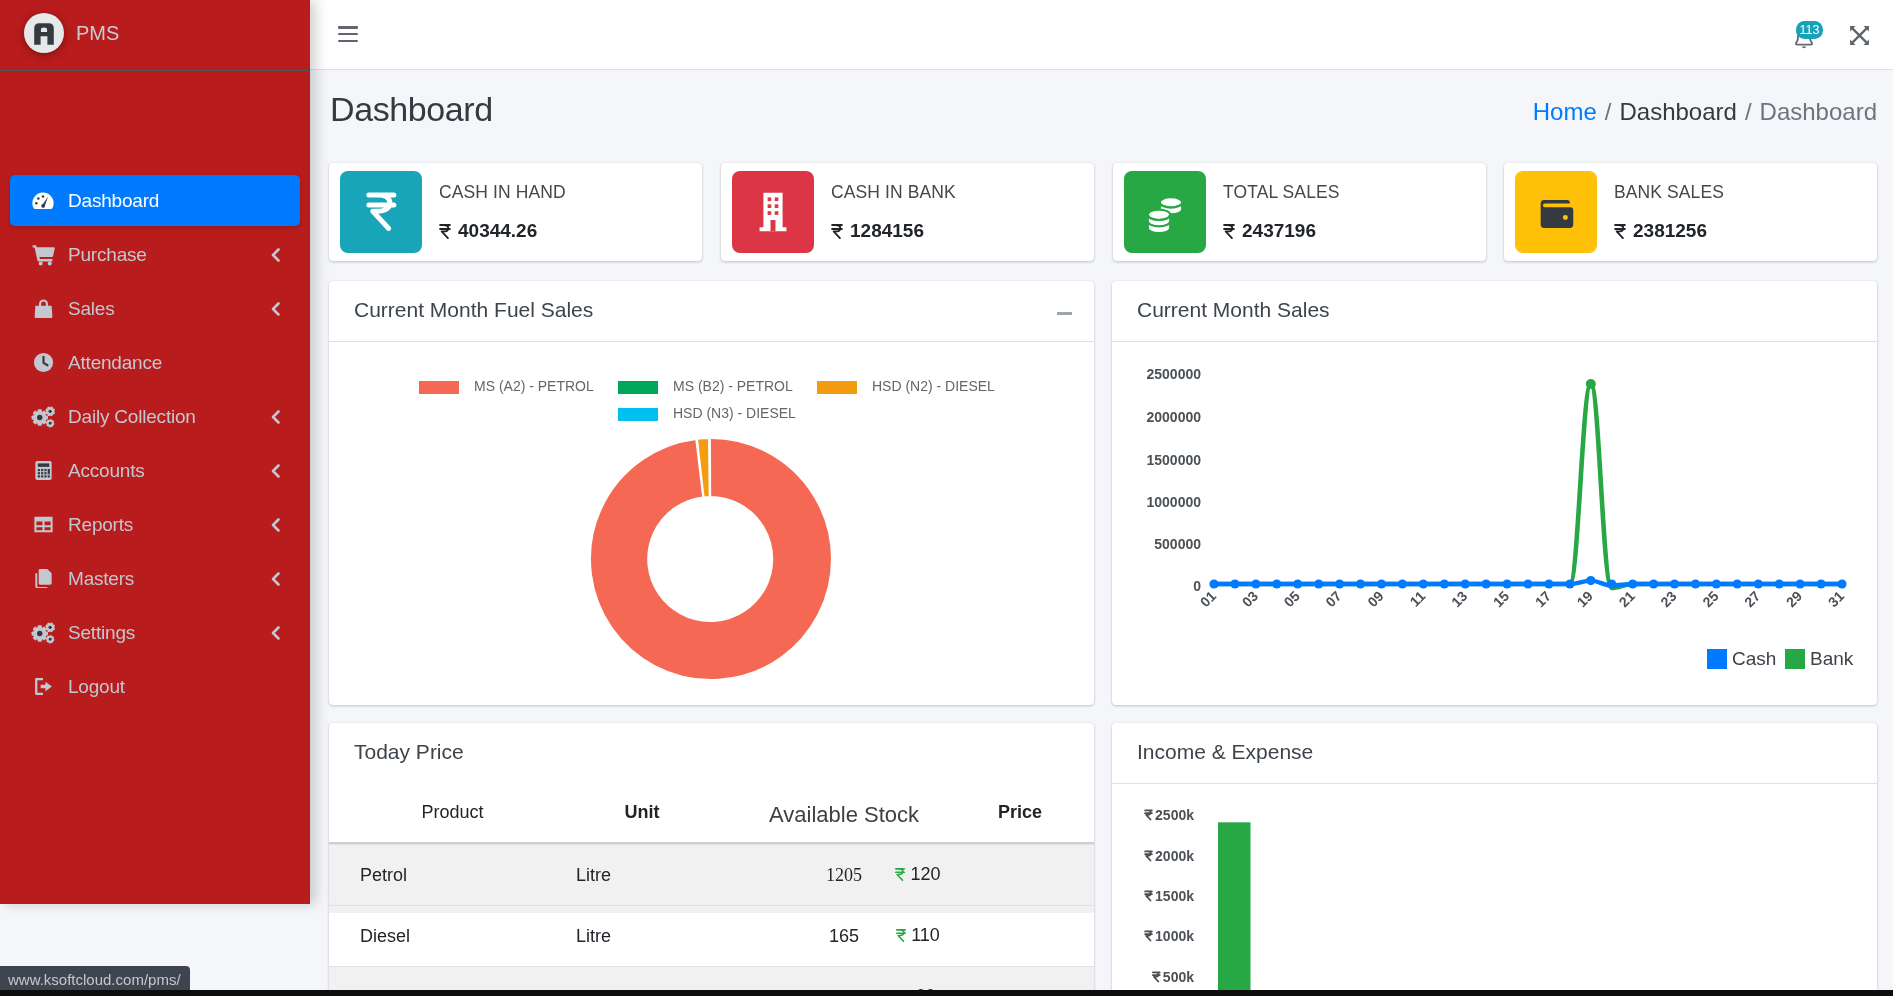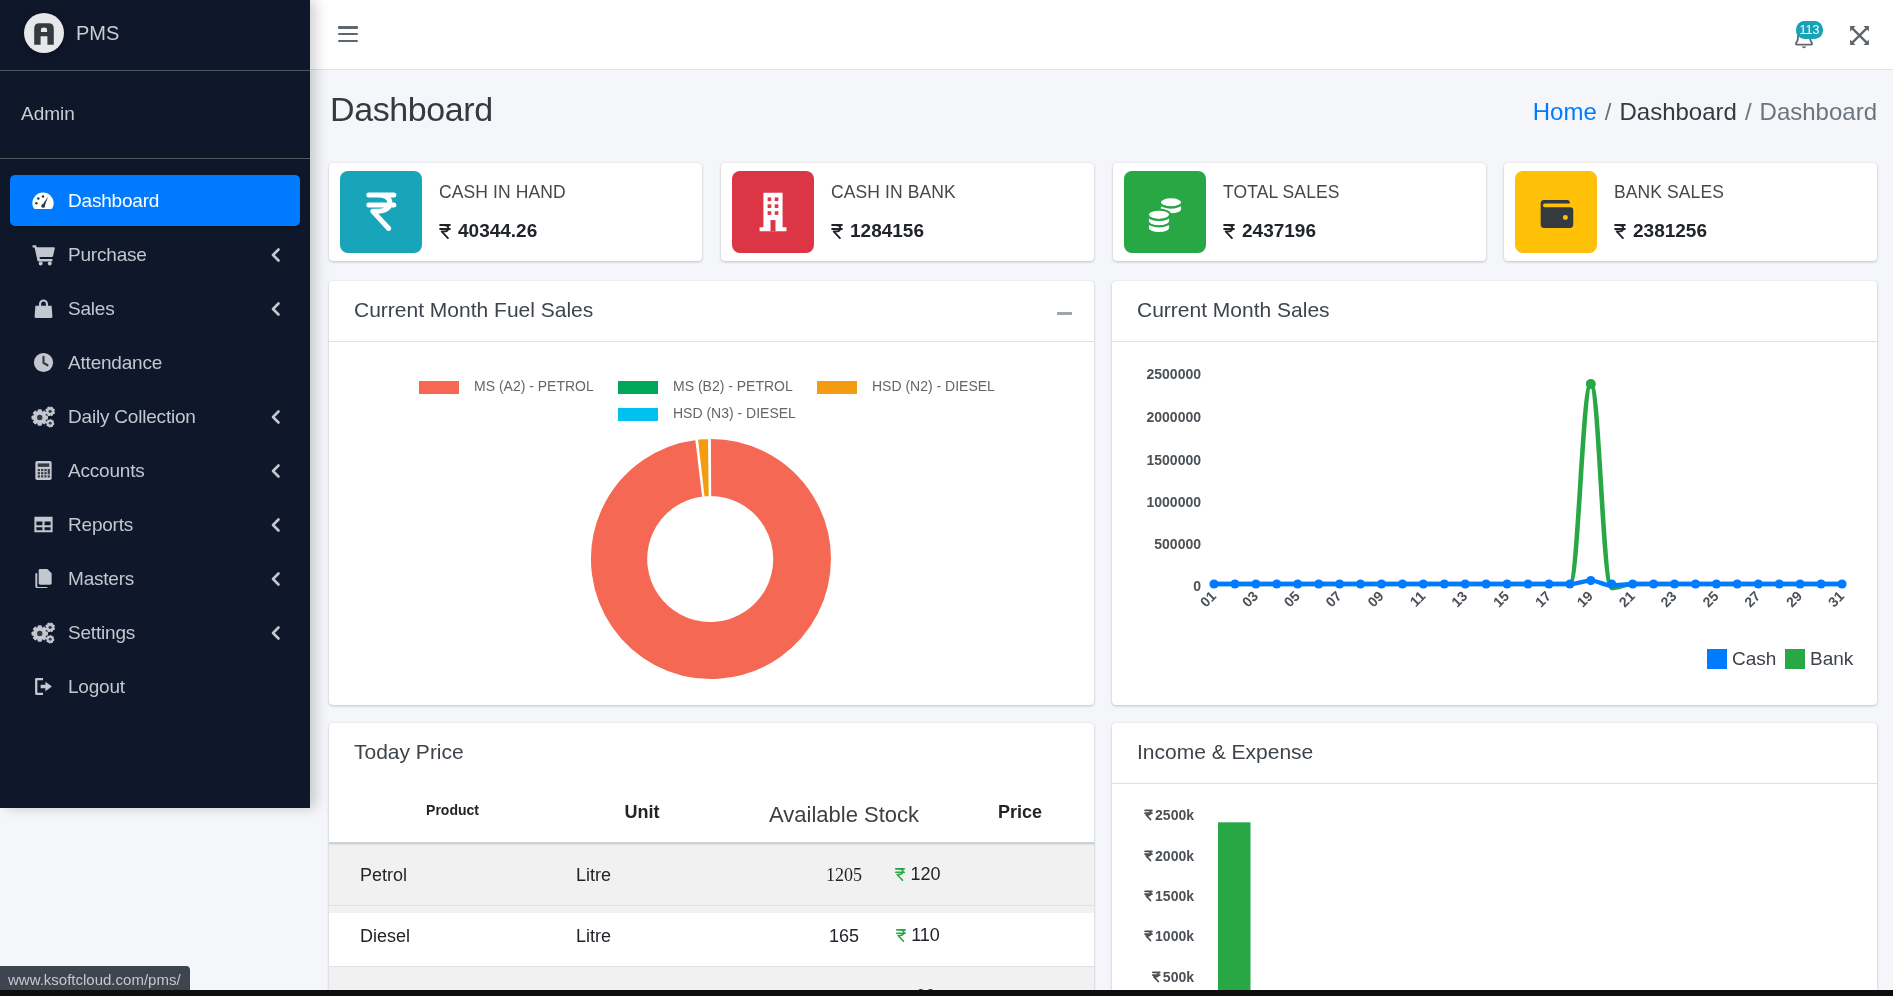--- a/index.html
+++ b/index.html
@@ -1,21 +1,21 @@
 <!DOCTYPE html>
 <html><head>
 <meta charset="utf-8">
 <style>
 * { margin:0; padding:0; box-sizing:border-box; }
 html,body { width:1893px; height:996px; overflow:hidden; background:#f4f6f9;
   font-family:"Liberation Sans", sans-serif; }
 
 
-#sidebar { position:absolute; left:0; top:0; width:310px; height:808px;
-  background:#0f172a; z-index:30; box-shadow:6px 0 12px rgba(0,0,0,.18);text-decoration:underline; }
+#sidebar { position:absolute; left:0; top:0; width:310px; height:904px;
+  background:#b91c1c; z-index:30; box-shadow:6px 0 12px rgba(0,0,0,.18);text-decoration:underline; }
 #brand { height:71px; border-bottom:1px solid #4b545c; position:relative; }
 #logo-circle { position:absolute; left:24px; top:13px; width:40px; height:40px;
   border-radius:50%; background:#e7e8e9; box-shadow:0 2px 8px rgba(0,0,0,.35); }
 #brand-text { position:absolute; left:76px; top:0; line-height:66px;
   font-size:20px; color:#c9cdd2; font-weight:400; }
 #user-panel { position:absolute; left:0; top:71px; width:310px; height:88px;
   border-bottom:1px solid #4f5962; }
 #user-panel span { position:absolute; left:21px; top:32px; font-size:19px; color:#c9cdd2; }
 #nav { position:absolute; left:10px; top:175px; width:290px; }
 .nav-item { position:relative; height:51px; margin-bottom:3px; border-radius:5px;
@@ -65,23 +65,20 @@
 
 <div id="sidebar">
   <div id="brand">
     <div id="logo-circle">
       <svg width="40" height="40" viewBox="0 0 40 40">
         <path fill-rule="evenodd" d="M10.2 31.8 V15.4 Q10.2 10.2 15.4 10.2 H24.6 Q29.8 10.2 29.8 15.4 V31.8 H23.4 V23.3 H16.6 V31.8 Z M16.9 19.1 H23.1 V16.9 Q23.1 14.6 20 14.6 Q16.9 14.6 16.9 16.9 Z" fill="#343a40"></path>
       </svg>
     </div>
     <div id="brand-text">PMS</div>
   </div>
-  <div id="user-panel">
-      <span>Admin</span>
-    </div>
   <div id="nav">
       <div class="nav-item active">
         <span class="ni-icon">
           <svg width="26" height="23" viewBox="0 0 28 24">
             <path d="M14 3.5 A11.5 11.5 0 0 0 2.5 15 q0 2.9 1.55 5.3 a1.5 1.5 0 0 0 1.3 0.75 h17.3 a1.5 1.5 0 0 0 1.3 -0.75 Q25.5 17.9 25.5 15 A11.5 11.5 0 0 0 14 3.5 z" fill="#ffffff"></path>
             <g fill="#343a40">
               <circle cx="6.8" cy="15" r="1.35"></circle>
               <circle cx="9" cy="9.9" r="1.35"></circle>
               <circle cx="14" cy="7.8" r="1.35"></circle>
             </g>
@@ -461,21 +458,21 @@
 </svg>
     </div>
 </div>
 
 <div class="card" id="price-card" style="left:329px; top:723px; width:765px; height:330px;">
   <div class="card-header noline">
       <div class="ch-title">Today Price</div>
     </div>
   <div id="price-table">
       <div style="position:absolute;left:0;top:61px;width:765px;height:58px;">
-        <div style="position:absolute;left:0;top:18px;width:247px;text-align:center;font-weight:bold;font-size:14px;color:#212529;">Product</div>
+        <div style="position:absolute;left:0;top:18px;width:247px;text-align:center;font-weight:normal;font-size:18px;color:#212529;">Product</div>
         <div style="position:absolute;left:247px;top:18px;width:132px;text-align:center;font-weight:bold;font-size:18px;color:#212529;">Unit</div>
         <div style="position:absolute;left:379px;top:18px;width:272px;text-align:center;font-weight:normal;font-size:22px;color:#404040;">Available Stock</div>
         <div style="position:absolute;left:634px;top:18px;width:114px;text-align:center;font-weight:bold;font-size:18px;color:#212529;">Price</div>
       </div>
       <div style="position:absolute;left:0;top:118.5px;width:765px;height:2px;background:#ccd1d6;"></div>
       <div style="position:absolute;left:0;top:120.5px;width:765px;height:69px;background:#f1f1f1;border-top:1px solid #dee2e6;">
         <div style="position:absolute;left:31px;top:20px;font-size:18px;color:#212529;">Petrol</div>
         <div style="position:absolute;left:247px;top:20px;font-size:18px;color:#212529;">Litre</div>
         <div style="position:absolute;left:379px;top:20px;width:272px;text-align:center;font-size:18px;color:#212529;font-family:Liberation Serif, serif;">1205</div>
         <div style="position:absolute;left:529px;top:19px;width:120px;text-align:center;font-size:18px;color:#212529;"><svg width="10" height="13" viewBox="0 0 20 26" style="vertical-align:-1px;margin-right:5px;">

